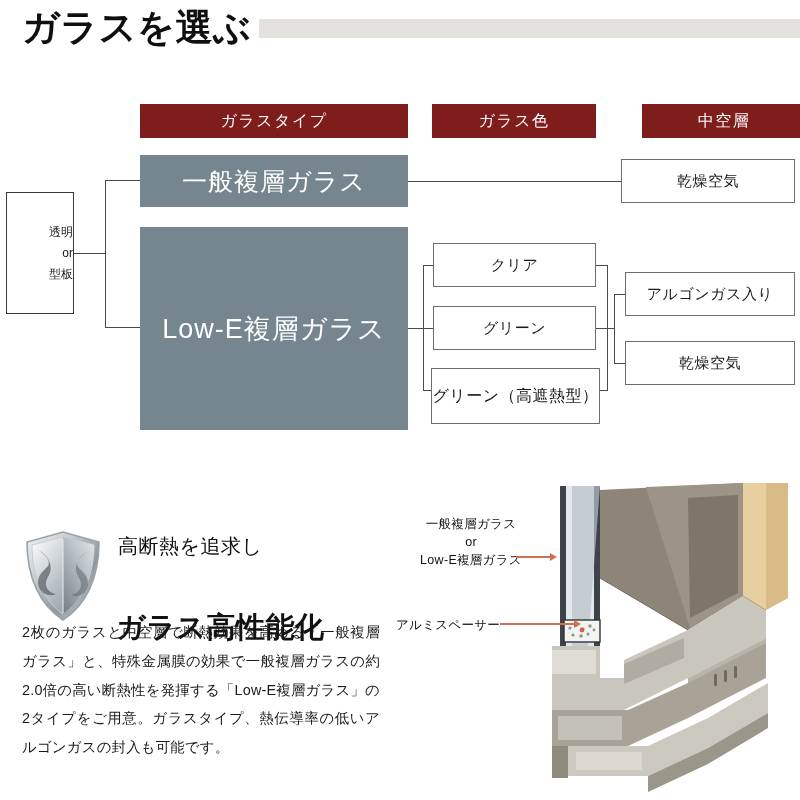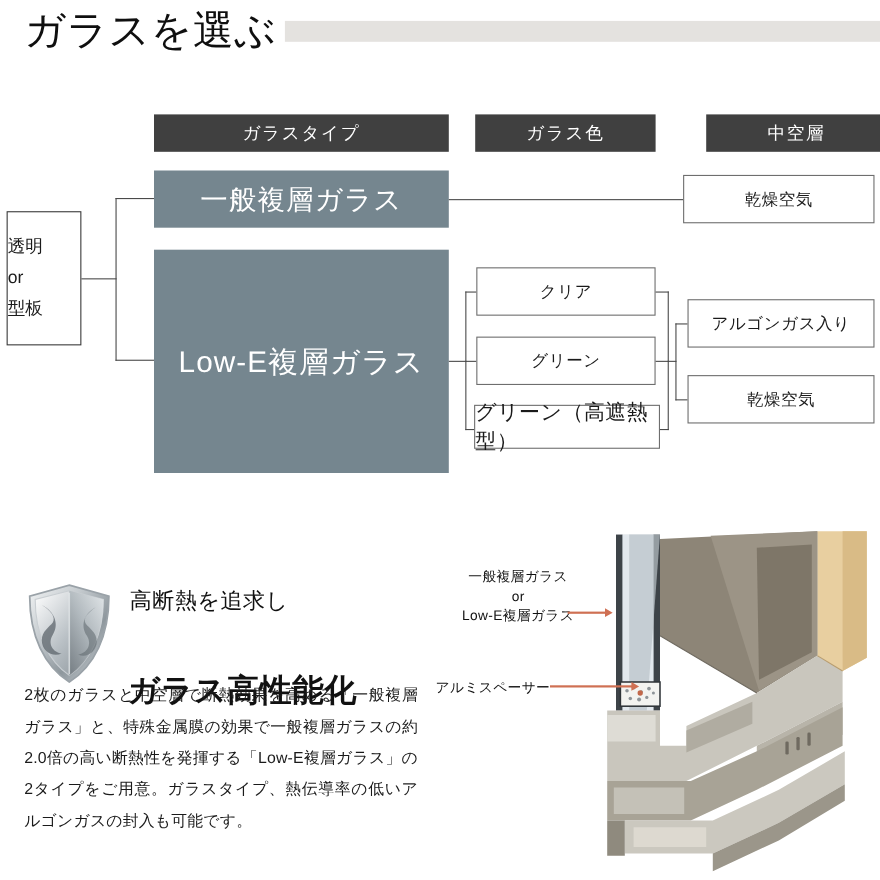--- a/index.html
+++ b/index.html
@@ -13,48 +13,48 @@
   }
   .page{position:absolute;inset:0;}
 
   
   .title-bar{
     position:absolute;left:165px;top:19px;width:635px;height:19px;
     background:#e4e2df;
   }
   .page-title{
     position:absolute;left:22px;top:3px;
-    font-size:37px;font-weight:normal;letter-spacing:0.5px;
+    font-size:37px;font-weight:bold;letter-spacing:0.5px;
     color:#0f0f0f;line-height:1.35;
     white-space:nowrap;
     background:#ffffff;padding:0 8px 0 0;
   }
 
   
   .chart{position:absolute;left:0;top:0;width:800px;height:470px;}
   .col-header{
-    position:absolute;height:34px;background:#404040;
+    position:absolute;height:34px;background:#7f1d1d;
     display:flex;align-items:center;justify-content:center;
     color:#ffffff;font-size:16px;letter-spacing:1.5px;
   }
   .blockbox{
     position:absolute;background:#75868f;
     display:flex;align-items:center;justify-content:center;
     color:#ffffff;letter-spacing:1px;
   }
   .outlinebox{
     position:absolute;background:#ffffff;border:1px solid #6e6e6e;
     display:flex;align-items:center;justify-content:center;
     color:#1a1a1a;font-size:15px;letter-spacing:0.5px;
     box-sizing:border-box;
   }
   .leftbox{
     position:absolute;background:#ffffff;border:1px solid #3a3a3a;
-    display:flex;flex-direction:column;align-items:flex-start;justify-content:center;
-    font-size:16px;line-height:1.75;box-sizing:border-box;
+    display:flex;flex-direction:column;align-items:flex-end;justify-content:center;
+    font-size:12px;line-height:1.75;box-sizing:border-box;
   }
   .ln{position:absolute;background:#4a4a4a;}
   .ln.h{height:1px;}
   .ln.v{width:1px;}
   .shield{position:absolute;left:24px;top:530px;width:78px;height:92px;}
   .lead-small{
     position:absolute;left:118px;top:533px;
     font-size:20px;font-weight:normal;letter-spacing:0.5px;color:#111;
   }
   .lead-big{
@@ -114,21 +114,21 @@
     <div class="outlinebox" style="left:621px;top:159px;width:174px;height:44px;">乾燥空気</div>
 
     <div class="ln h" style="left:408px;top:328px;width:16px;"></div>
     <div class="ln v" style="left:423px;top:265px;height:126px;"></div>
     <div class="ln h" style="left:423px;top:265px;width:12px;"></div>
     <div class="ln h" style="left:423px;top:328px;width:12px;"></div>
     <div class="ln h" style="left:423px;top:390px;width:12px;"></div>
 
     <div class="outlinebox" style="left:433px;top:243px;width:163px;height:44px;">クリア</div>
     <div class="outlinebox" style="left:433px;top:306px;width:163px;height:44px;">グリーン</div>
-    <div class="outlinebox" style="left:431px;top:368px;width:169px;height:40px;font-size:19px;">グリーン（高遮熱型）</div>
+    <div class="outlinebox" style="left:431px;top:368px;width:169px;height:56px;font-size:16px;">グリーン（高遮熱型）</div>
 
     <div class="ln h" style="left:596px;top:265px;width:12px;"></div>
     <div class="ln h" style="left:596px;top:328px;width:12px;"></div>
     <div class="ln h" style="left:600px;top:390px;width:8px;"></div>
     <div class="ln v" style="left:607px;top:265px;height:126px;"></div>
 
     <div class="ln h" style="left:607px;top:328px;width:8px;"></div>
     <div class="ln v" style="left:614px;top:294px;height:70px;"></div>
     <div class="ln h" style="left:614px;top:294px;width:12px;"></div>
     <div class="ln h" style="left:614px;top:363px;width:12px;"></div>

